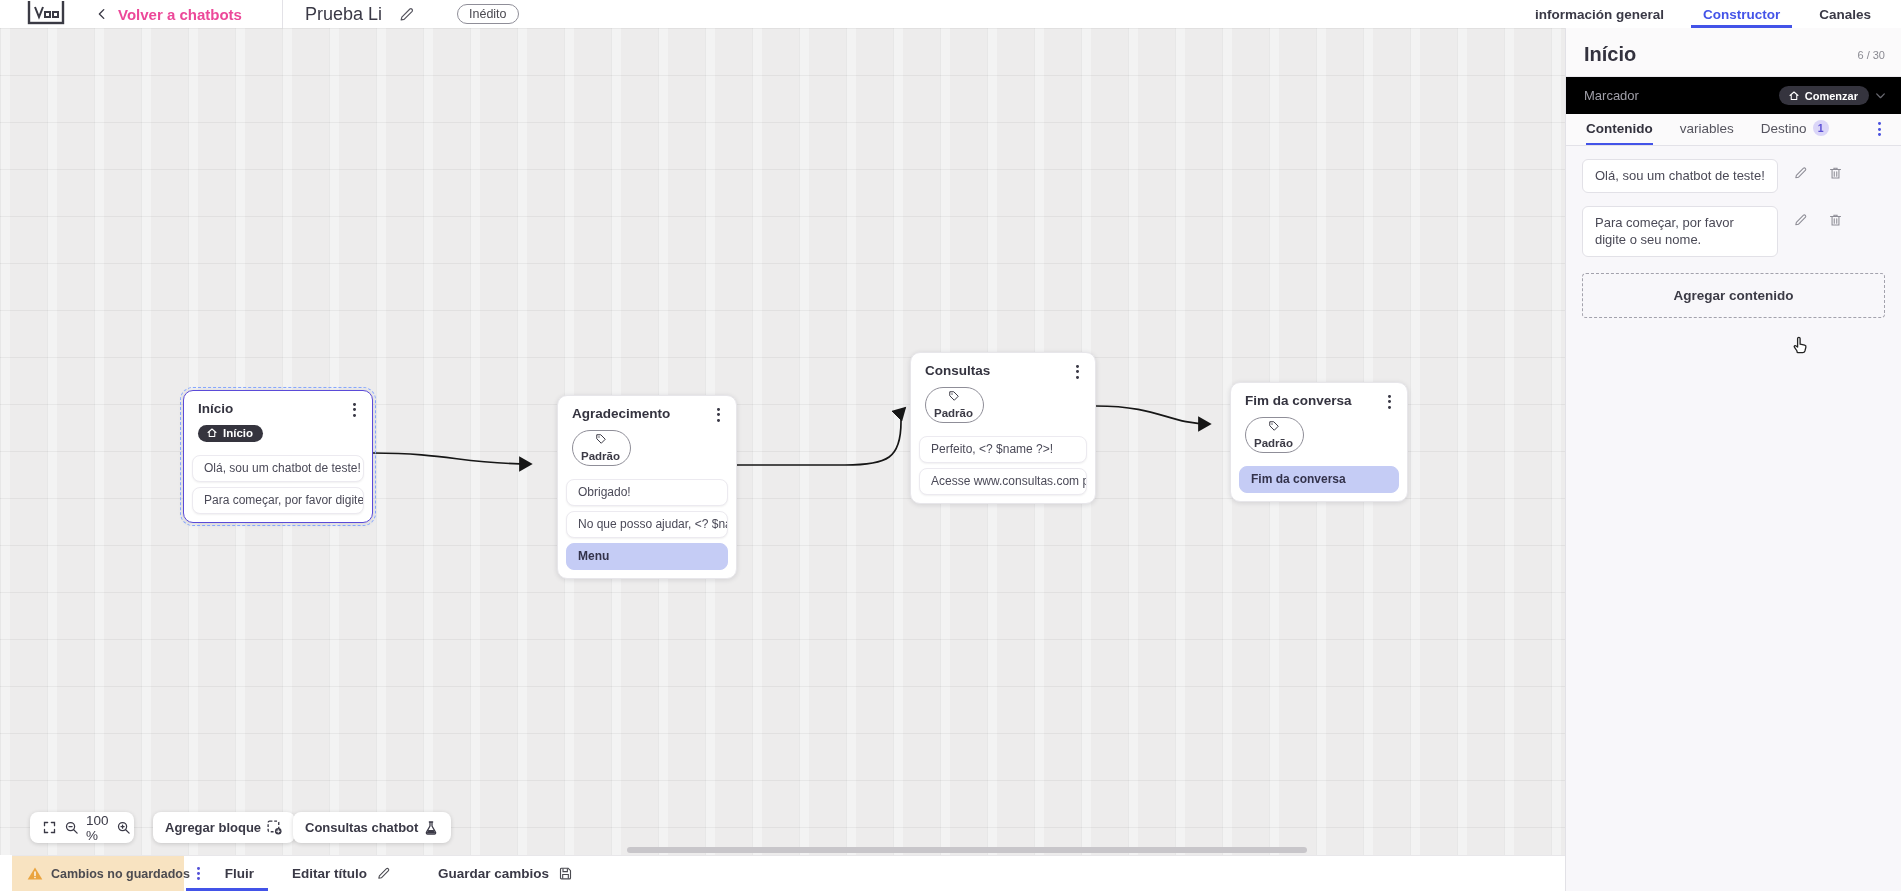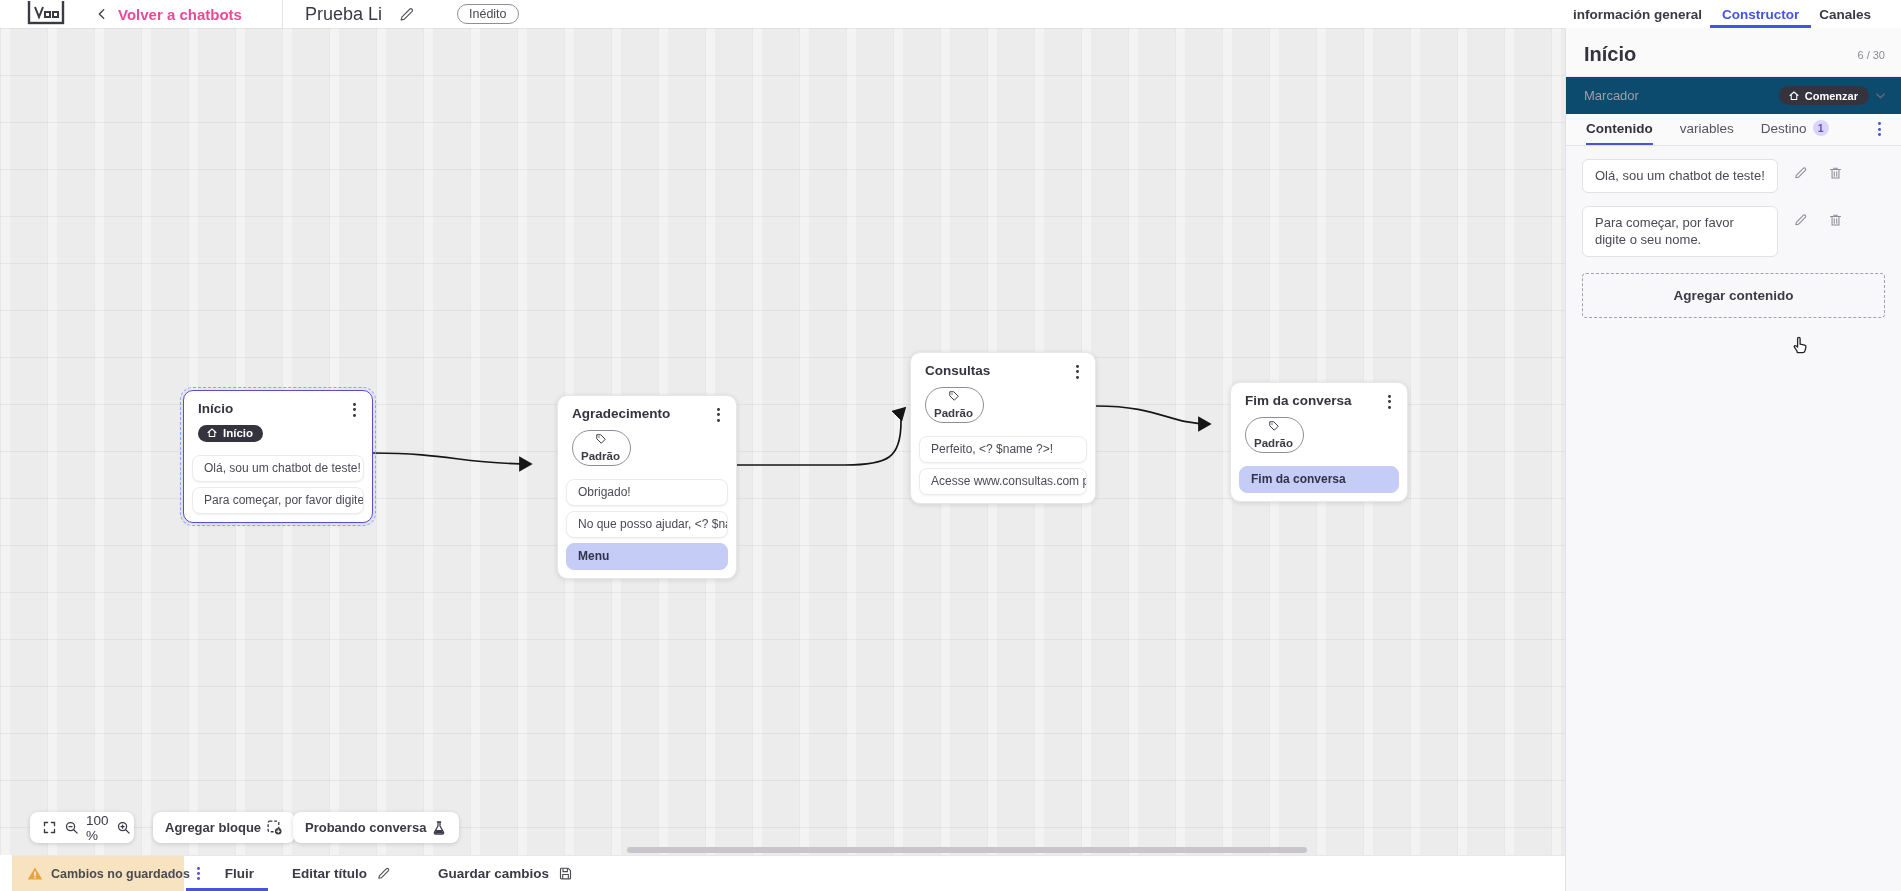--- a/index.html
+++ b/index.html
@@ -11,21 +11,21 @@
   .topbar { position:absolute; top:0; left:0; width:1901px; height:28px; background:#fff; display:flex; align-items:center; z-index:5; }
   .logo { width:40px; height:26px; margin-left:27px; position:relative; overflow:hidden; cursor:pointer; }
   .logo svg { position:absolute; top:-8px; left:0; }
   .back-group { display:flex; align-items:center; gap:9px; margin-left:28px; cursor:pointer; }
   .back-chevron { width:14px; height:14px; color:#3a3946; }
   .back-label { font-size:15px; font-weight:700; color:#ec4899; }
   .tb-divider { width:1px; height:28px; background:#e3e2e7; margin-left:40px; }
   .doc-title { font-size:18px; color:#3a3946; margin-left:22px; }
   .title-pencil { width:17px; height:17px; color:#55545e; margin-left:16px; cursor:pointer; }
   .status-pill { margin-left:42px; border:1px solid #8f8e98; border-radius:999px; padding:2px 11px; font-size:12.5px; color:#4a4950; }
-  .top-tabs { position:absolute; right:28px; top:0; height:28px; display:flex; align-items:center; gap:16px; }
+  .top-tabs { position:absolute; right:28px; top:0; height:28px; display:flex; align-items:center; gap:35px; }
   .top-tab { font-size:13.5px; font-weight:700; color:#3a3946; height:28px; display:flex; align-items:center; cursor:pointer; position:relative; padding:0 2px; }
   .top-tab.active { color:#4353e8; }
   .top-tab.active::after { content:""; position:absolute; left:-10px; right:-10px; bottom:0; height:3px; background:#4353e8; }
 
   
   .canvas { position:absolute; left:0; top:28px; width:1565px; height:827px;
     background-color:#edecec;
     background-image:
       linear-gradient(to right, rgba(0,0,0,.05) 1px, transparent 1px),
       linear-gradient(to bottom, rgba(0,0,0,.05) 1px, transparent 1px),
@@ -59,21 +59,21 @@
 
   
   .panel { position:absolute; right:0; top:28px; width:336px; height:863px; background:#f8f7fa; border-left:1px solid #e2e1e6; z-index:6; }
   .panel-header { height:22px; background:#fbfafb; border-top:1px solid #dcdbe0; border-bottom:1px solid #efeef1;
     display:flex; align-items:center; justify-content:space-between; padding:0 16px 0 18px; }
   .panel-header-title { font-size:11.5px; color:#4c4b55; }
   .close-x { width:13px; height:13px; color:#55545e; cursor:pointer; }
   .panel-name-row { background:#fbfafb; display:flex; justify-content:space-between; align-items:flex-start; padding:15px 16px 10px 18px; border-bottom:1px solid #eceaef; }
   .panel-name { font-size:20px; font-weight:700; color:#33323e; }
   .panel-counter { font-size:11px; color:#8a8a92; margin-top:6px; }
-  .marker-row { background:#0c4a6e; display:flex; justify-content:space-between; align-items:center; padding:9px 14px 9px 18px; }
+  .marker-row { background:#000000; display:flex; justify-content:space-between; align-items:center; padding:9px 14px 9px 18px; }
   .marker-label { font-size:13px; color:#a09fa8; }
   .marker-value { display:flex; align-items:center; gap:5px; cursor:pointer; }
   .marker-pill { display:inline-flex; align-items:center; gap:5px; background:#35343e; color:#fff; border-radius:999px; padding:3.5px 11px 3.5px 9px; font-size:11px; font-weight:700; }
   .marker-pill svg { width:12px; height:12px; }
   .chev-down { width:13px; height:13px; color:#6a6a72; }
   .panel-tabs { background:#fbfafb; display:flex; align-items:flex-end; gap:27px; padding:6px 16px 0 20px; border-bottom:1px solid #e3e2e8; position:relative; }
   .ptab { font-size:13.5px; color:#55545e; padding-bottom:7px; border-bottom:2.5px solid transparent; cursor:pointer; display:flex; align-items:center; gap:6px; }
   .ptab.active { color:#33323e; font-weight:700; border-bottom-color:#4353e8; }
   .ptab-badge { width:16px; height:16px; border-radius:50%; background:#dbd6f8; color:#5b4fd4; font-size:10.5px; font-weight:700; display:inline-flex; align-items:center; justify-content:center; }
   .panel-tabs .kebab { position:absolute; right:16px; bottom:6px; color:#4b52e0; }
@@ -240,21 +240,21 @@
       </div>
       <div class="cbtn" style="left:153px;">
         <span>Agregar bloque</span>
         <svg viewBox="0 0 24 24" style="width:17px;height:17px;">
           <rect x="3" y="3" width="15" height="15" rx="2" fill="none" stroke="currentColor" stroke-width="1.9" stroke-dasharray="4 2.6"></rect>
           <circle cx="17.3" cy="17.3" r="4.6" fill="currentColor"></circle>
           <path d="M17.3 15.2v4.2M15.2 17.3h4.2" stroke="#fff" stroke-width="1.4" stroke-linecap="round"></path>
         </svg>
       </div>
       <div class="cbtn" style="left:293px;">
-        <span>Probando conversa</span>
+        <span>Consultas chatbot</span>
         <svg viewBox="0 0 24 24" style="width:16px;height:16px;">
           <path d="M9.5 3h5M10.5 3v6l-5.2 9.2A1.8 1.8 0 006.9 21h10.2a1.8 1.8 0 001.6-2.8L13.5 9V3" fill="none" stroke="currentColor" stroke-width="1.9" stroke-linecap="round" stroke-linejoin="round"></path>
           <path d="M8 15h8l2 3.6a.9.9 0 01-.8 1.4H6.8a.9.9 0 01-.8-1.4z" fill="currentColor"></path>
         </svg>
       </div>
     </div>
 
     <div class="hscroll"></div>
   </div>
 

